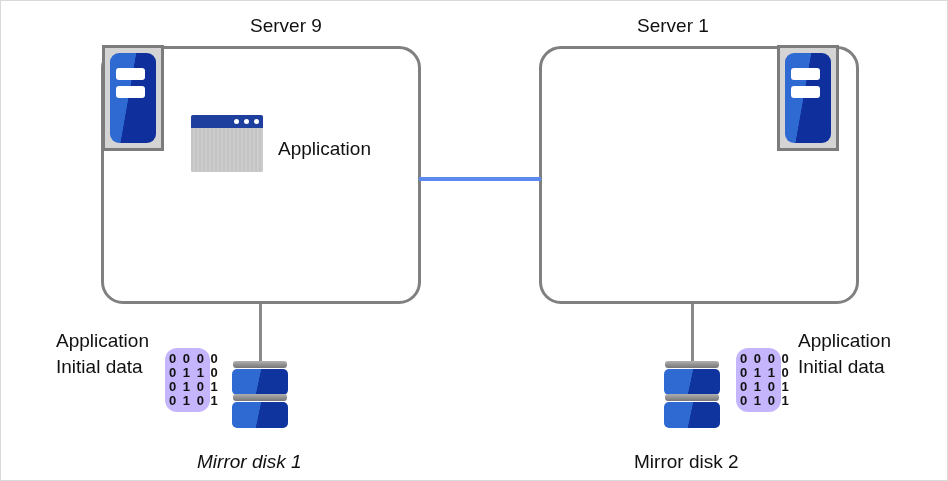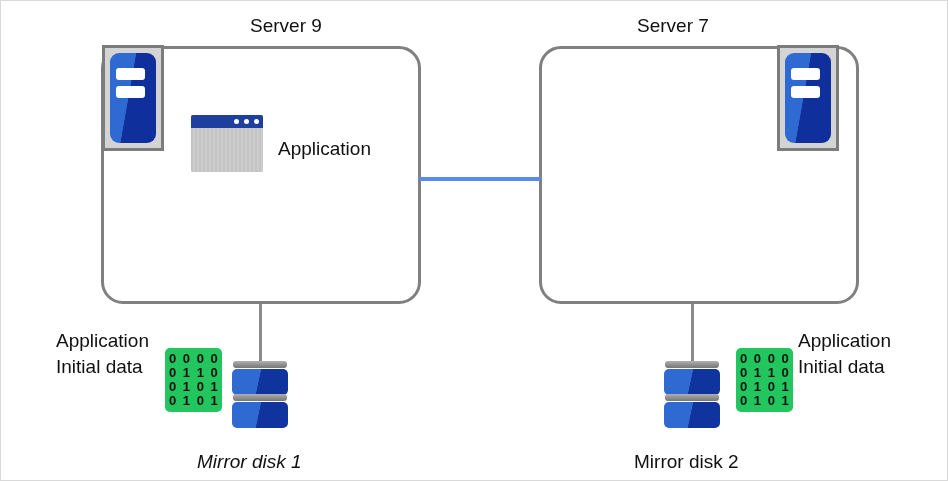--- a/index.html
+++ b/index.html
@@ -125,27 +125,27 @@
     height: 26px;
     border-radius: 5px;
     background: linear-gradient(102deg, #2f6ad2 0%, #2f6ad2 47%, #10349e 48%, #10349e 100%);
   }
   .disk-icon .block.b1 { top: 8px; }
   .disk-icon .block.b2 { top: 41px; }
 
   
   .data-card {
     position: absolute;
-    width: 57px;
+    width: 45px;
     height: 64px;
-    background: #22c55e;
+    background: #c4b5fd;
     box-sizing: border-box;
     padding: 4px 0 0 4px;
     font-family: "Liberation Sans", sans-serif;
-    border-radius: 5px;
+    border-radius: 12px;
   }
   .data-card .row {
     font-size: 13px;
     font-weight: bold;
     color: #111111;
     letter-spacing: 1.5px;
     line-height: 14px;
     white-space: nowrap;
   }
 
@@ -161,21 +161,21 @@
     background: #8a8a8a;
   }
 </style>
 </head>
 <body>
 
 <div id="canvas">
 
   <div class="label" style="left:249px; top:12px;">Server 9</div>
 
-  <div class="label" style="left:636px; top:12px;">Server 7</div>
+  <div class="label" style="left:636px; top:12px;">Server 1</div>
 
   <div class="server-box" style="left:100px; top:45px; width:320px; height:258px;"></div>
 
   <div class="server-box" style="left:538px; top:45px; width:320px; height:258px;"></div>
 
   <div class="conn-h" style="left:418px; top:176px; width:122px;"></div>
 
   <div class="server-icon" style="left:101px; top:44px;">
     <div class="body">
       <div class="bar b1"></div>

